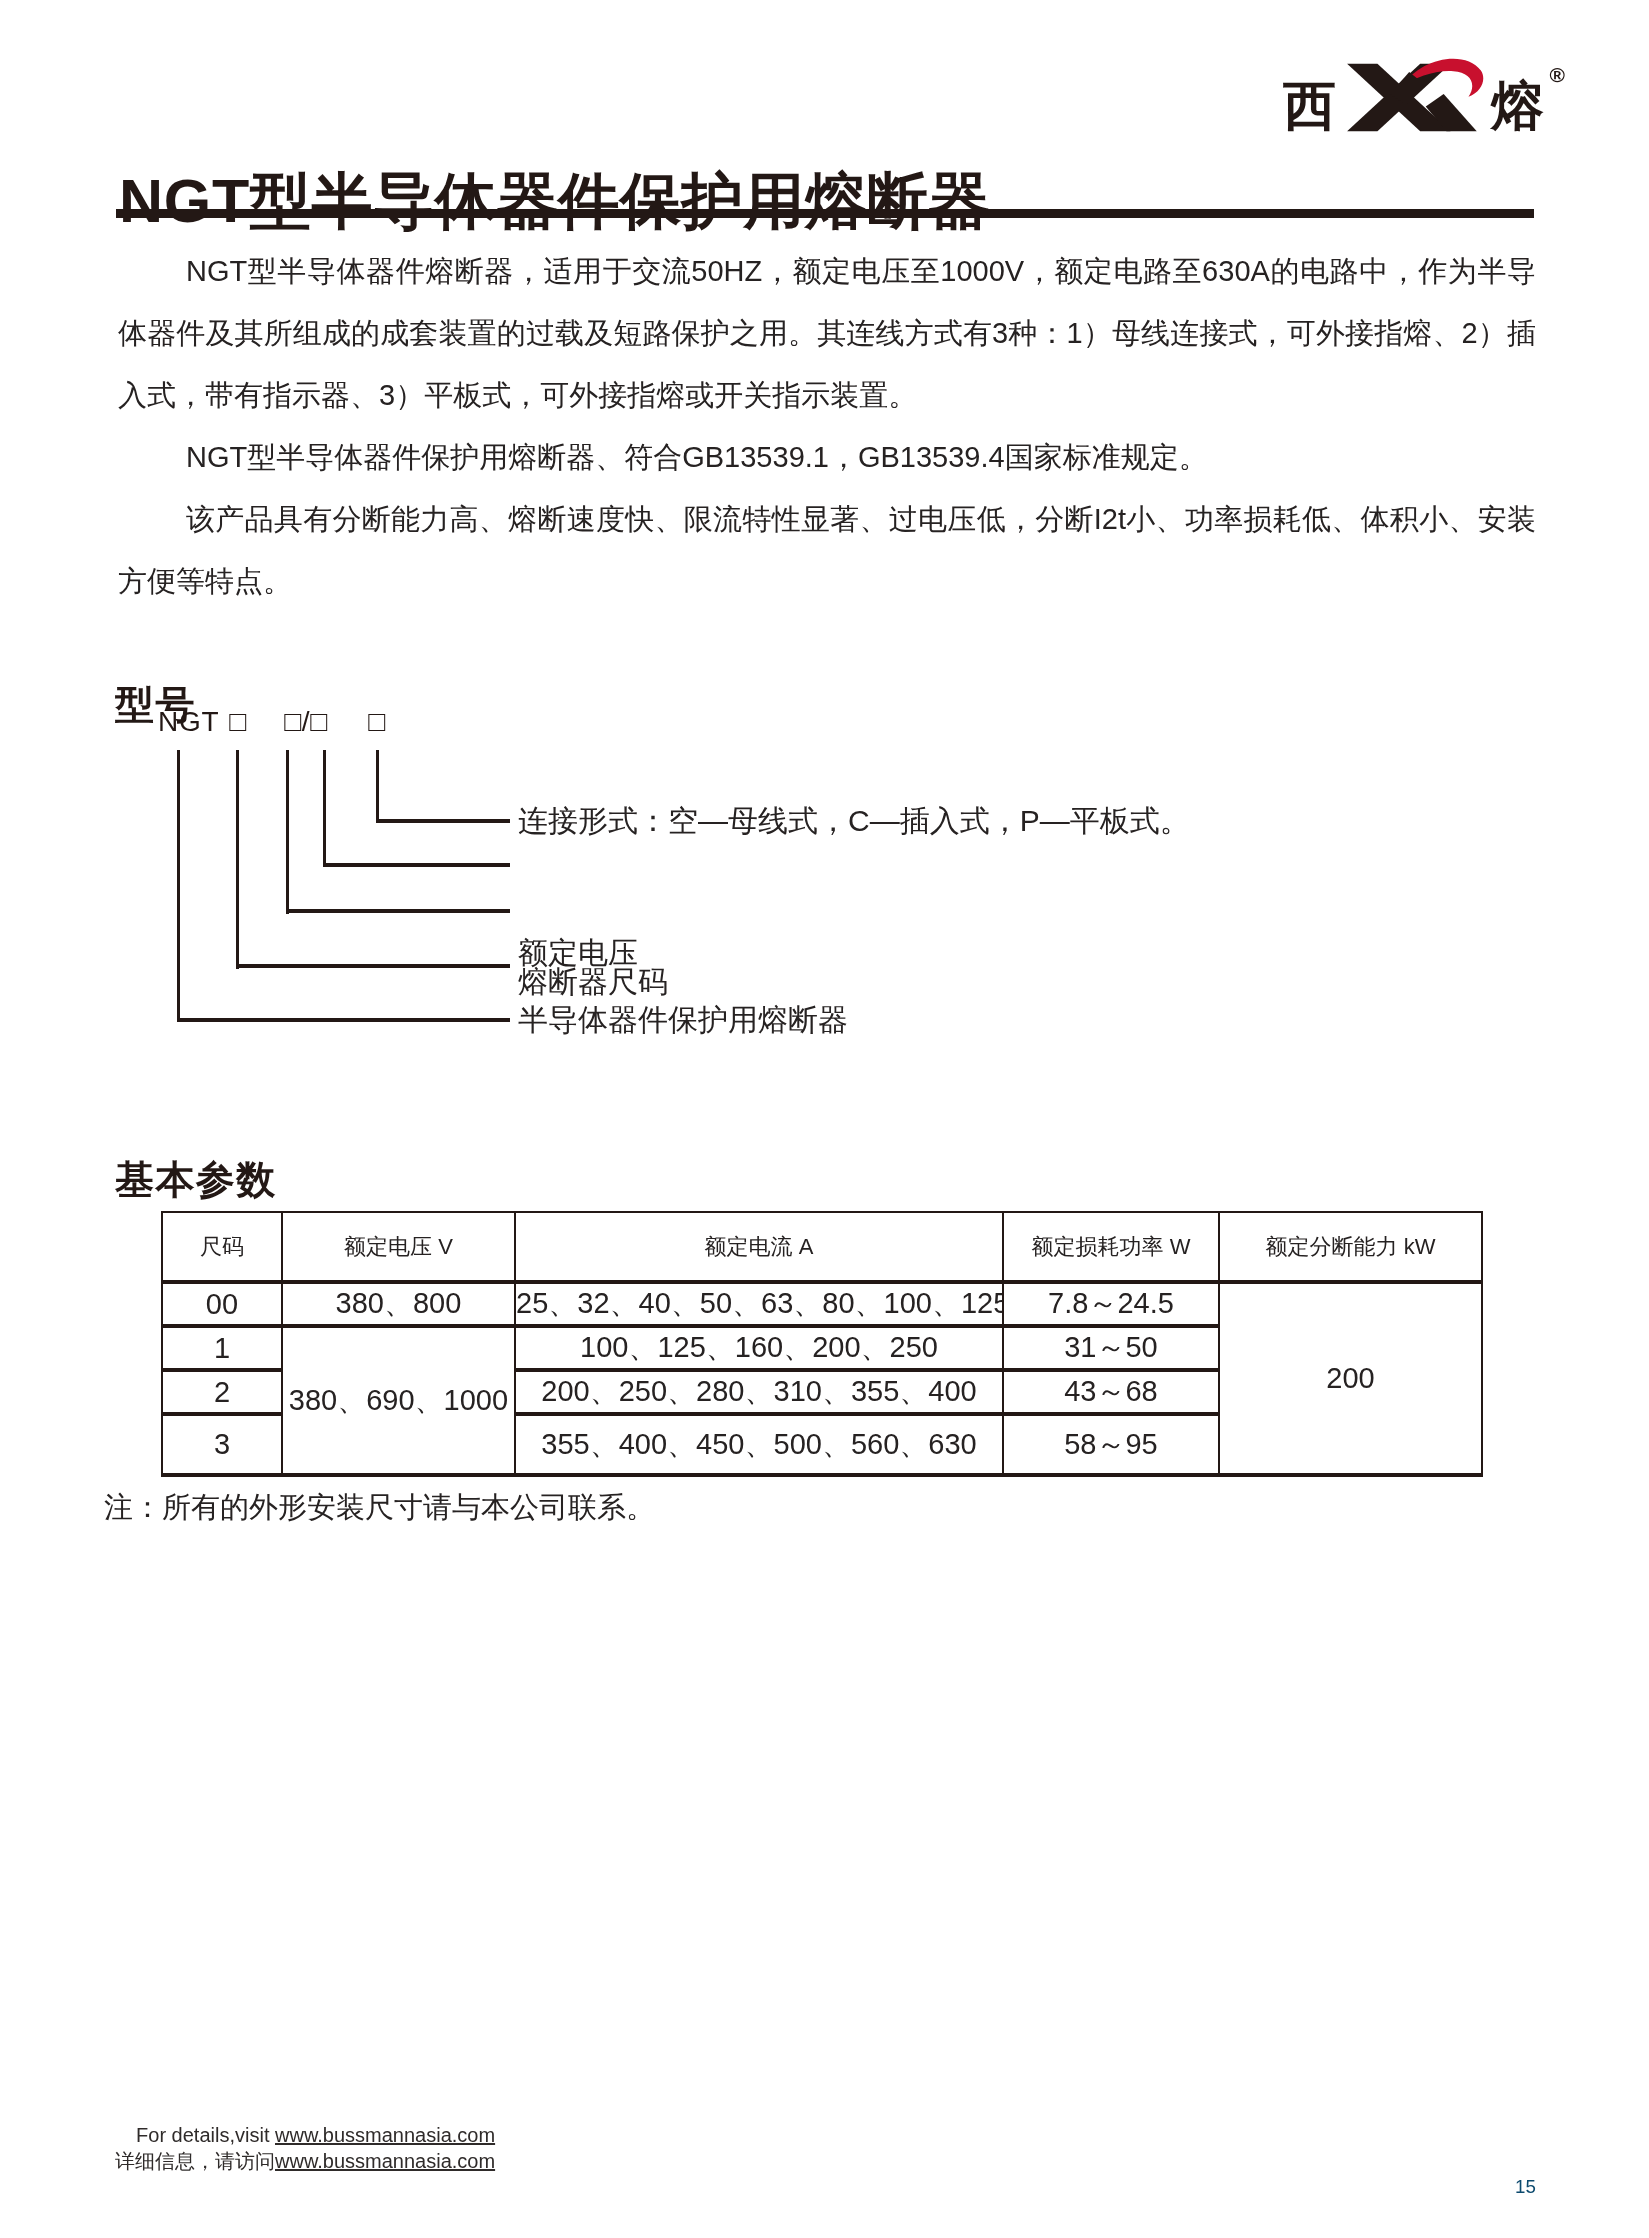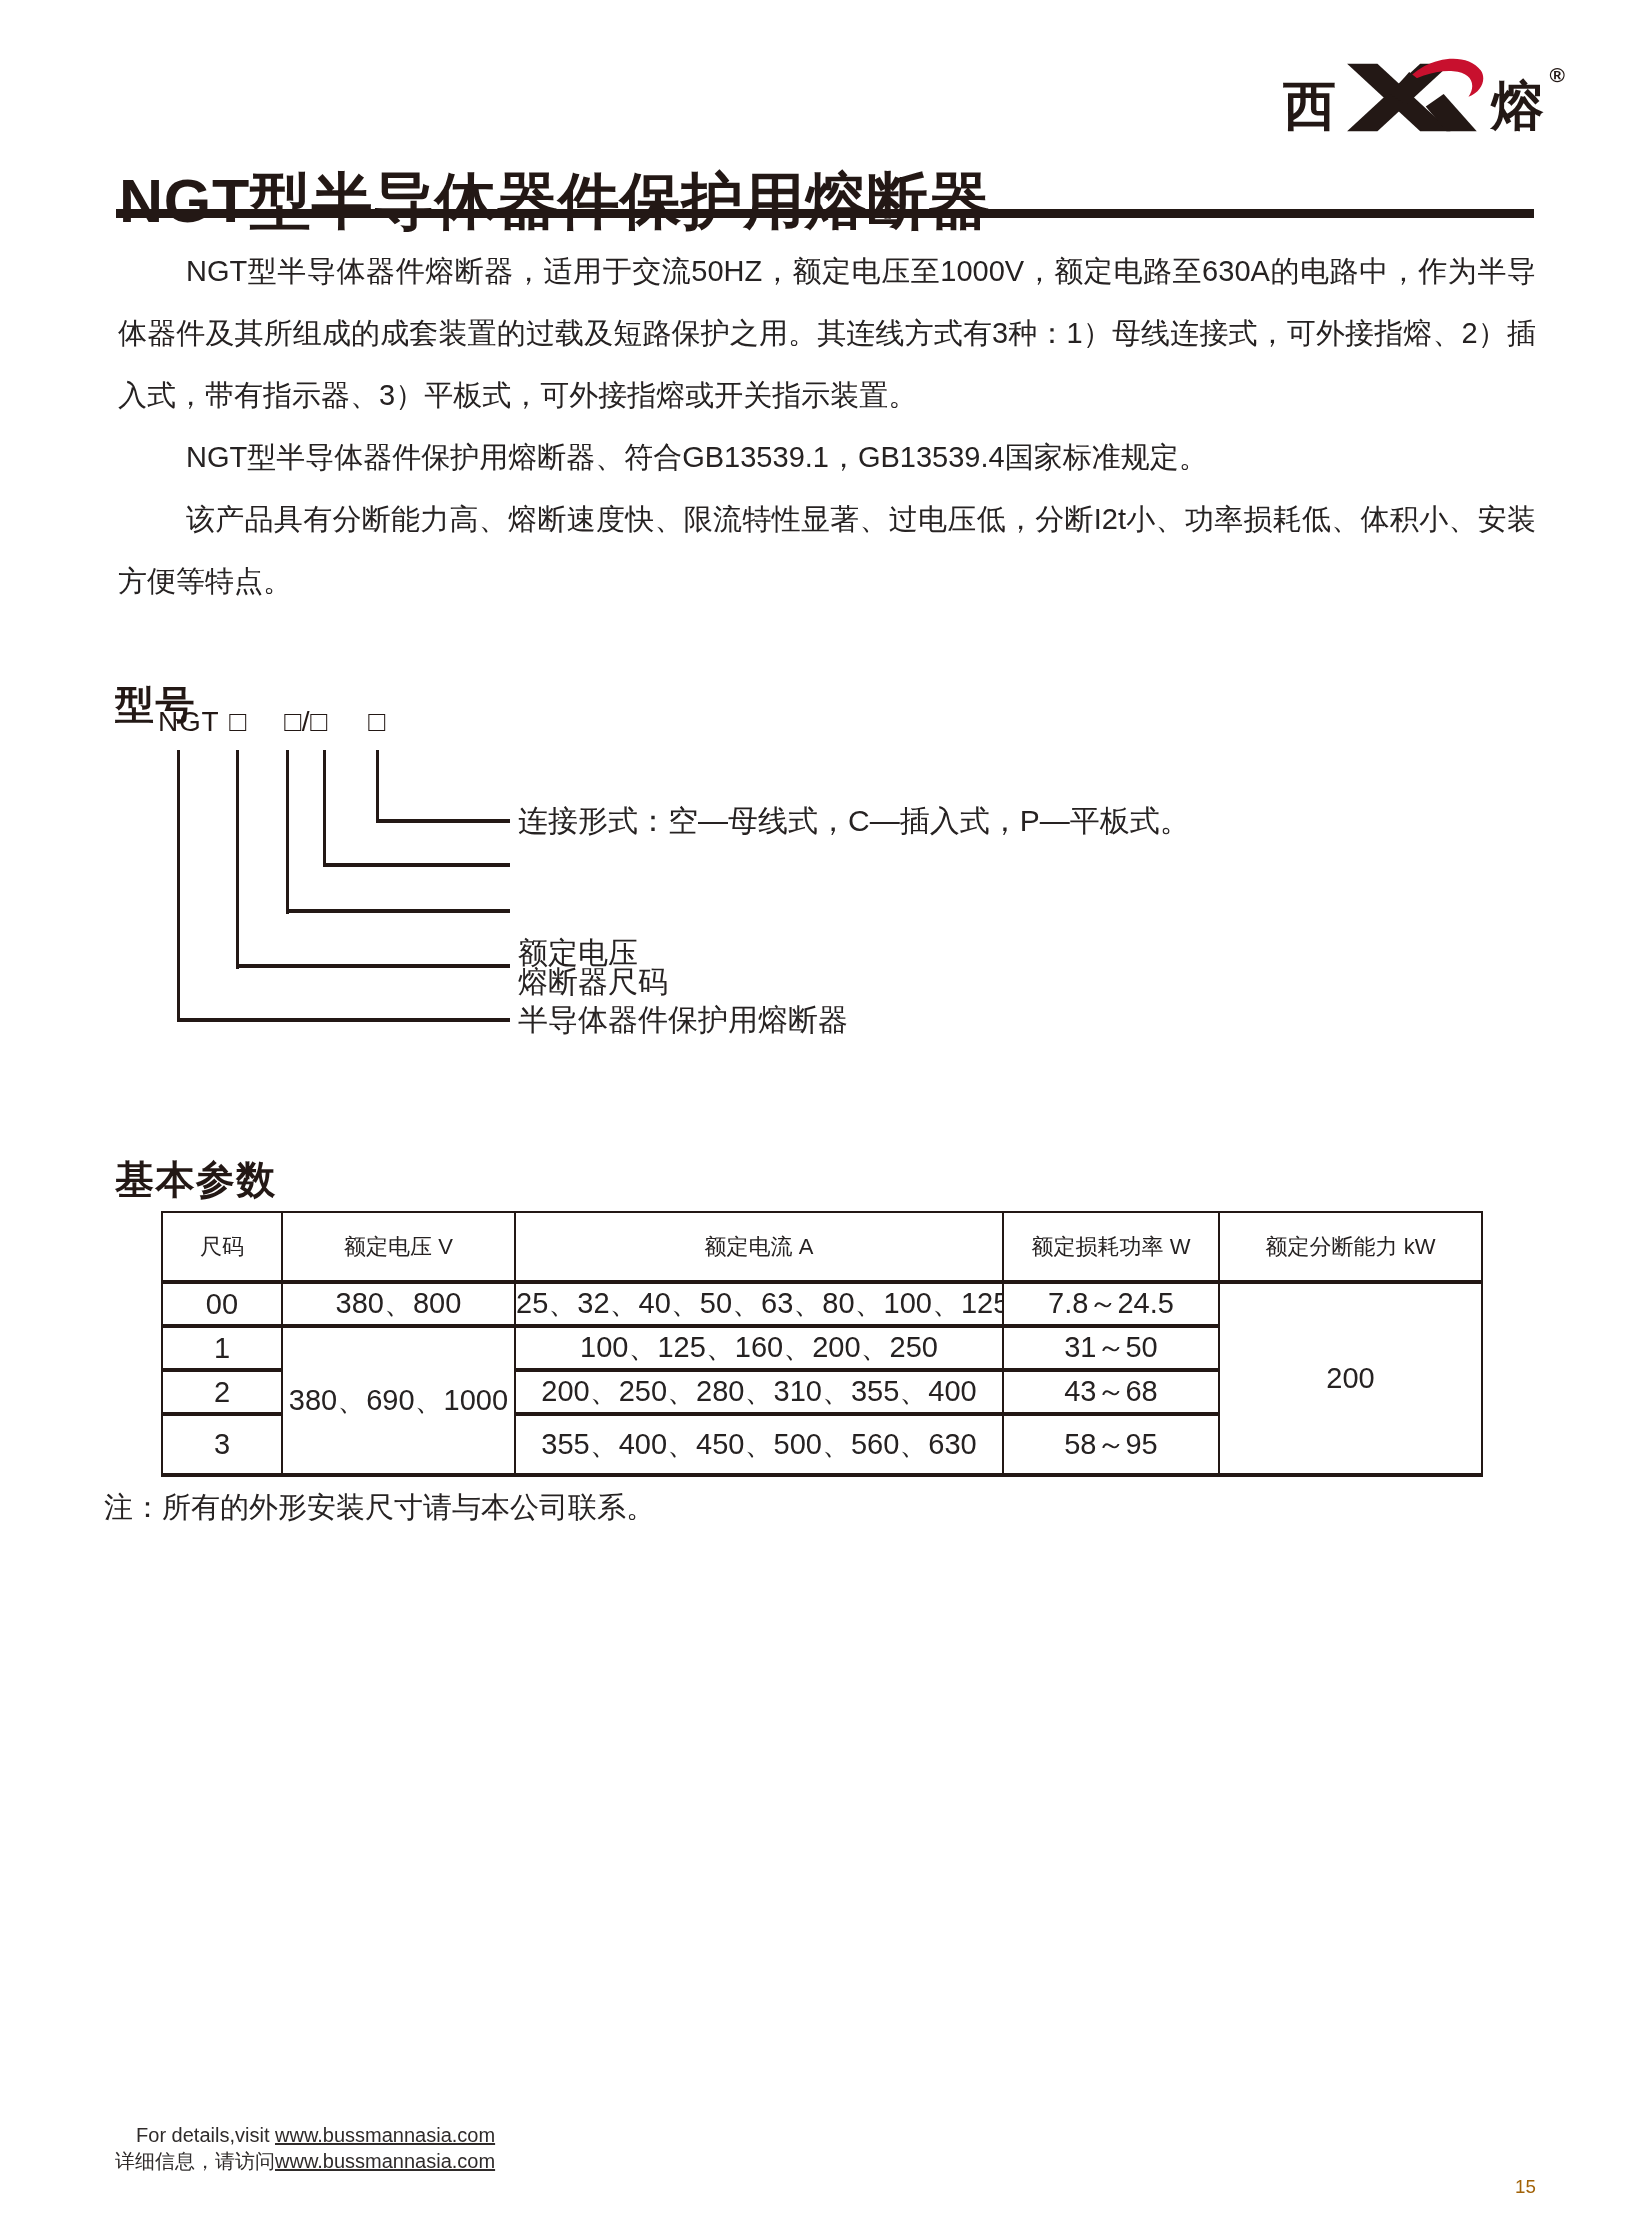--- a/index.html
+++ b/index.html
@@ -94,21 +94,21 @@
     font-size:29px;color:#262222;white-space:nowrap;
   }
   
   .footer{
     position:absolute;left:115px;top:2122px;
     font-size:20px;line-height:26px;color:#2f2b2a;text-align:right;
   }
   .footer .url{text-decoration:underline;color:#2f2b2a;}
   .pagenum{
     position:absolute;left:1515px;top:2176px;
-    font-size:18.7px;color:#a16207;text-align:right;
+    font-size:18.7px;color:#0c4a6e;text-align:right;
   }
 </style>
 </head>
 <body>
 
 <div class="page">
 
   <div class="logo">
     <span class="han">西</span>
     <svg width="148" height="80" viewBox="0 0 214 116">

